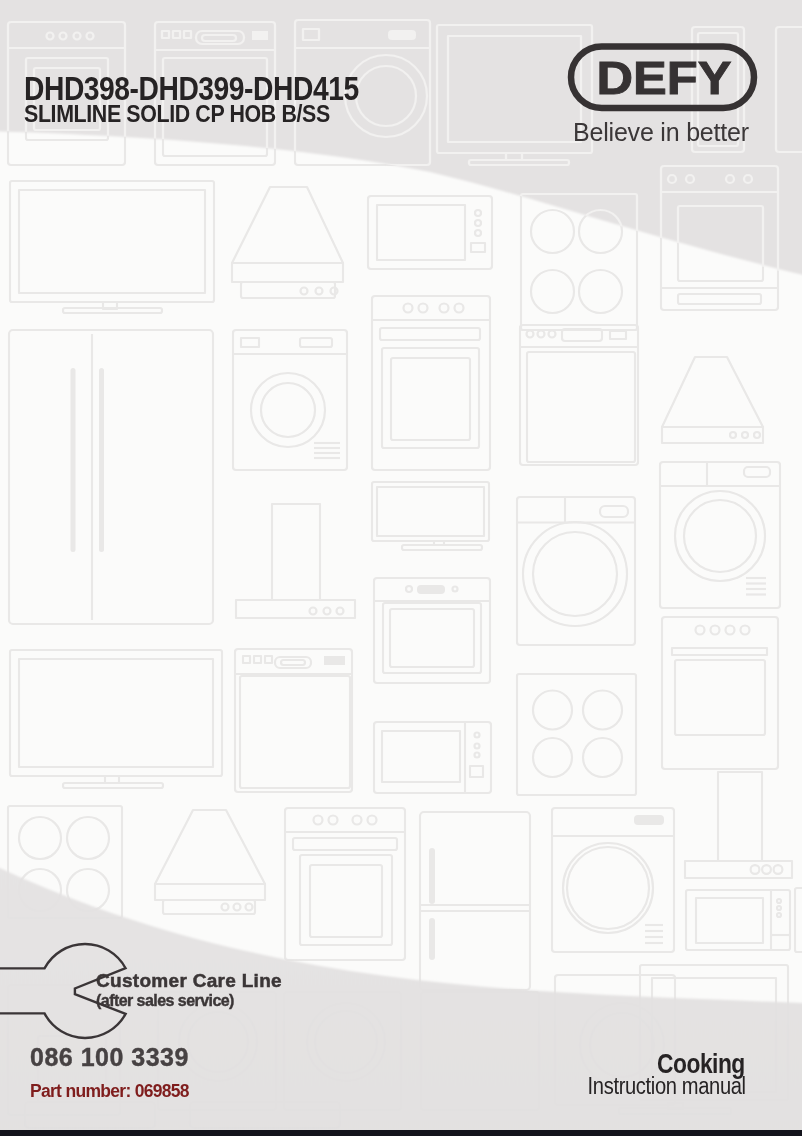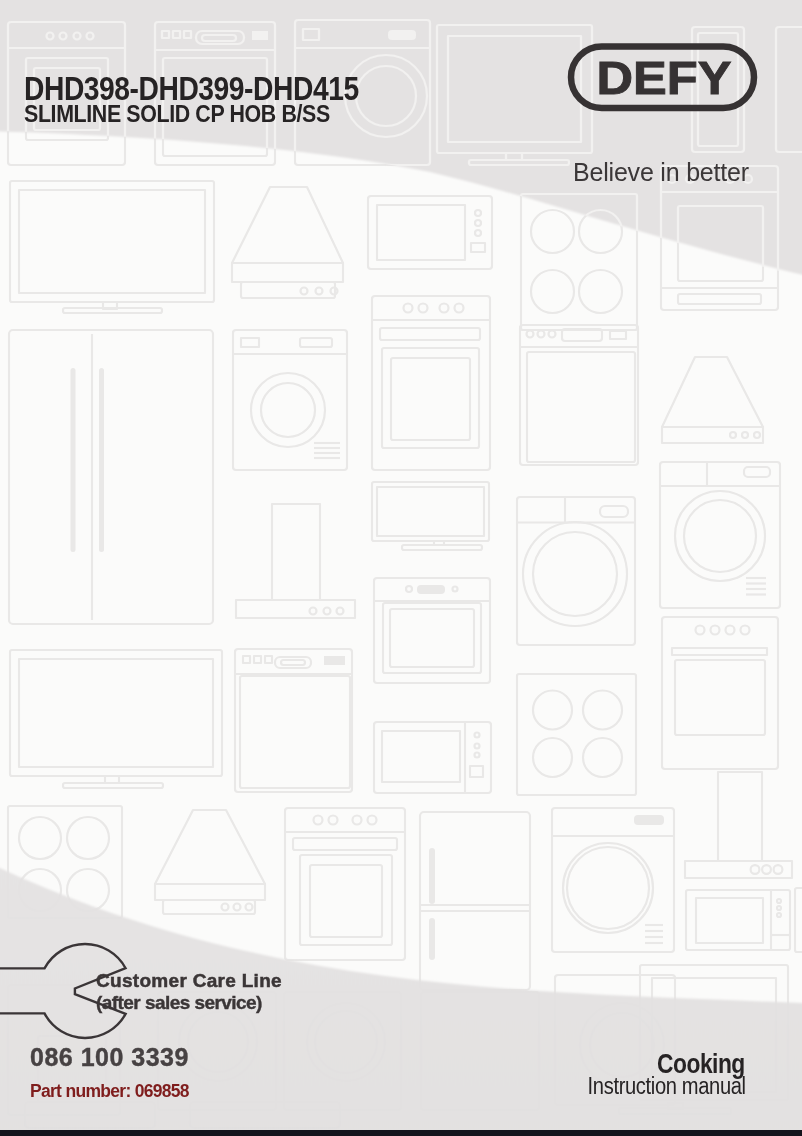--- a/index.html
+++ b/index.html
@@ -392,29 +392,29 @@
 
 <div class="abs" style="left:24px;top:72.5px;font-size:32.5px;font-weight:bold;color:#262324;line-height:1;letter-spacing:-0.5px;transform:scaleX(0.868);transform-origin:0 0;">DHD398-DHD399-DHD415</div>
 
 <div class="abs" style="left:24px;top:102.8px;font-size:23px;font-weight:bold;color:#262324;line-height:1;letter-spacing:-0.4px;transform:scaleX(0.9294);transform-origin:0 0;">SLIMLINE SOLID CP HOB B/SS</div>
 
 <svg class="abs" style="left:560px;top:36px" width="210" height="84" viewBox="0 0 210 84">
 <rect x="11" y="10.5" width="183" height="61.5" rx="30.75" fill="none" stroke="#363233" stroke-width="6.5"></rect>
 <text x="104" y="58" font-family="Liberation Sans, sans-serif" font-size="46" font-weight="bold" fill="#363233" text-anchor="middle" textLength="135" lengthAdjust="spacingAndGlyphs" stroke="#363233" stroke-width="0.9">DEFY</text>
 </svg>
 
-<div class="abs" style="left:573px;top:120px;font-size:25px;color:#3b3738;line-height:1;letter-spacing:-0.2px;margin-top:40px;">Believe in better</div>
+<div class="abs" style="left:573px;top:120px;font-size:25px;color:#3b3738;line-height:1;letter-spacing:-0.2px;">Believe in better</div>
 
 <svg class="abs" style="left:0px;top:940px" width="140" height="105" viewBox="0 0 140 105">
 <path d="M0,28.4 H44.5 A46,46 0 0 1 125.6,28.2 L74.9,48.5 L74.9,54.2 L125.6,73.9 A46,46 0 0 1 44.5,73.4 H0" fill="none" stroke="#3a3537" stroke-width="2.4" stroke-linejoin="miter"></path>
 </svg>
 
 <div class="abs" style="left:96px;top:971px;font-size:19px;font-weight:bold;color:#3b3637;line-height:1;letter-spacing:0.3px;-webkit-text-stroke:0.5px #3b3637;">Customer Care Line</div>
 
-<div class="abs" style="left:96px;top:993px;font-size:19px;font-weight:bold;color:#3b3637;line-height:1;letter-spacing:-0.55px;-webkit-text-stroke:0.4px #3b3637;">(after sales service)</div>
+<div class="abs" style="left:96px;top:993px;font-size:16px;font-weight:bold;color:#3b3637;line-height:1;letter-spacing:-0.55px;-webkit-text-stroke:0.4px #3b3637;">(after sales service)</div>
 
 <div class="abs" style="left:30px;top:1045px;font-size:25px;font-weight:bold;color:#474243;line-height:1;letter-spacing:0.5px;-webkit-text-stroke:0.4px #474243;">086 100 3339</div>
 
 <div class="abs" style="left:30px;top:1082.5px;font-size:17.5px;font-weight:bold;color:#7f1d1d;line-height:1;letter-spacing:-0.7px;">Part number: 069858</div>
 
 <div class="abs" style="right:57px;top:1051px;font-size:27px;font-weight:bold;color:#262324;line-height:1;letter-spacing:-0.6px;transform:scaleX(0.845);transform-origin:100% 0;">Cooking</div>
 
 <div class="abs" style="right:56px;top:1075px;font-size:23px;color:#262324;line-height:1;letter-spacing:-0.4px;transform:scaleX(0.875);transform-origin:100% 0;">Instruction manual</div>
 
 </body></html>

